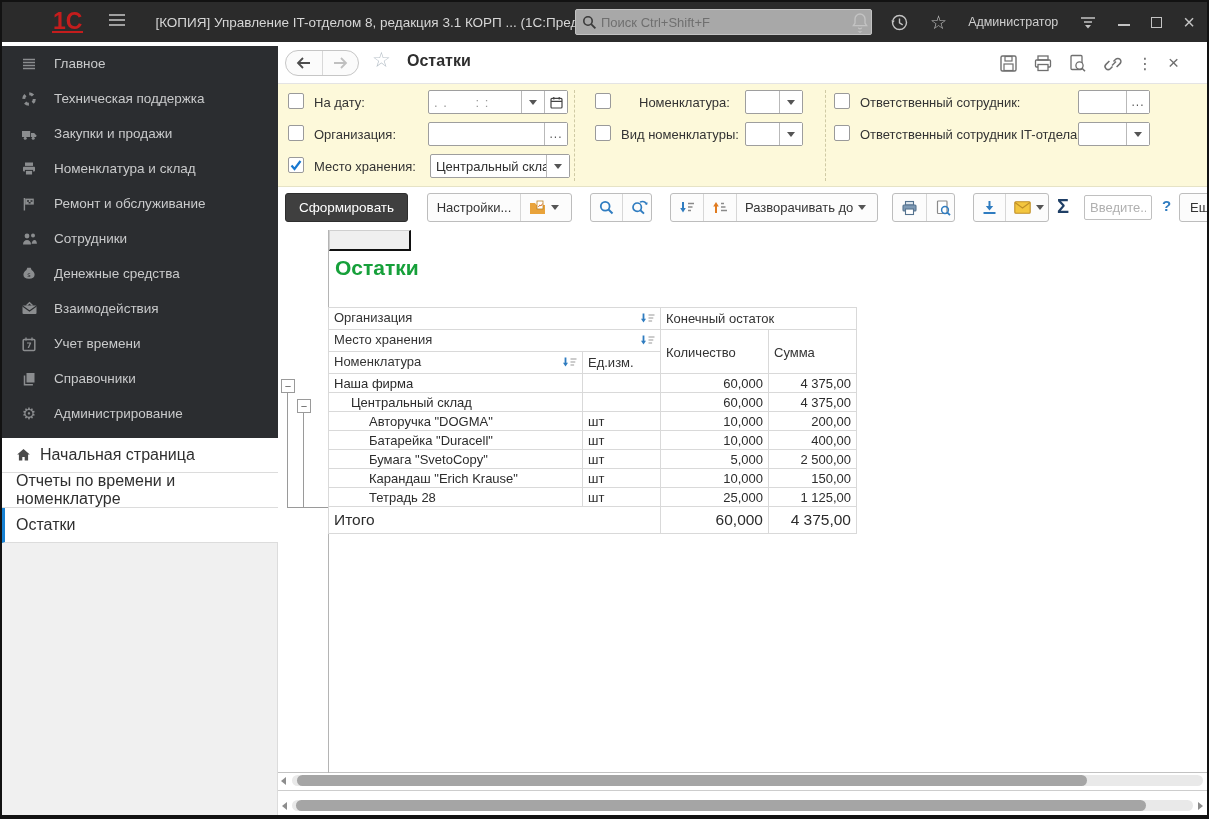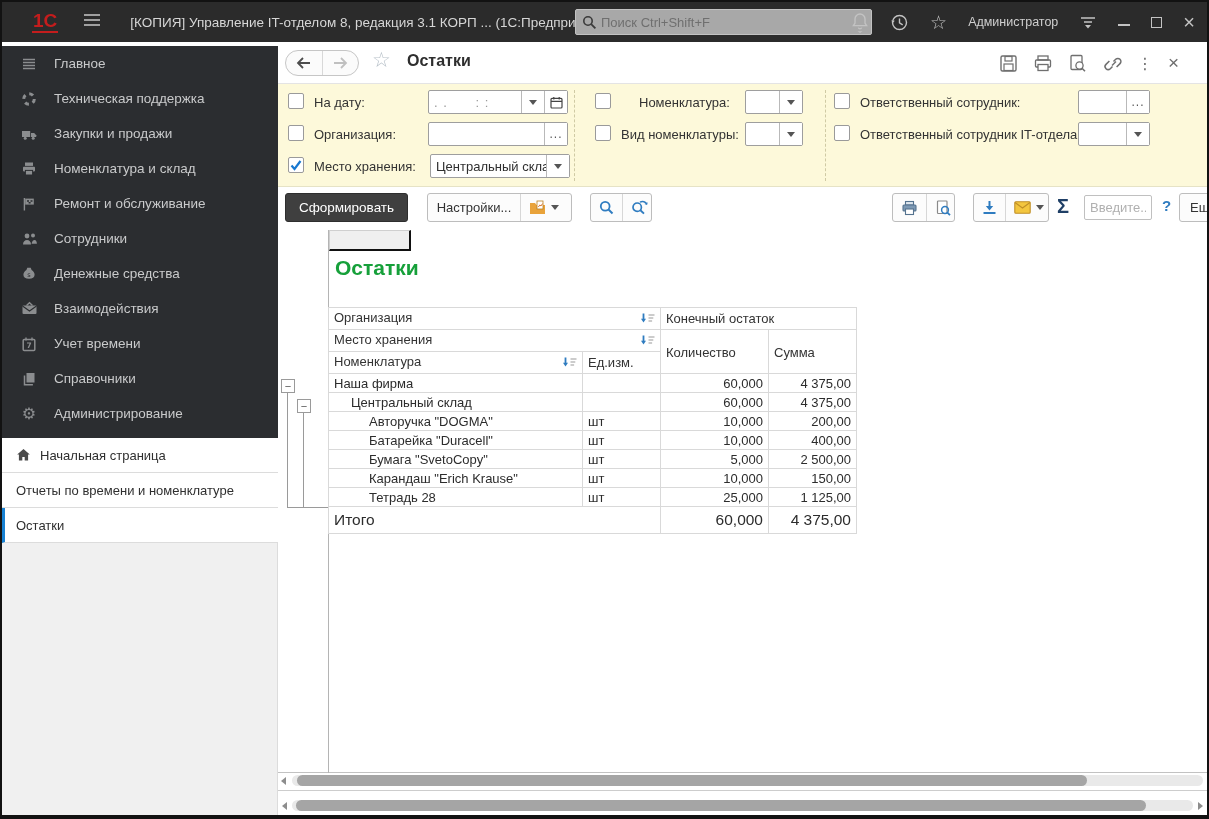--- a/index.html
+++ b/index.html
@@ -1,39 +1,39 @@
 <!DOCTYPE html>
 <html><head>
 <meta charset="utf-8">
 <style>
   * { box-sizing: border-box; margin:0; padding:0; }
   body { font-family: "Liberation Sans", "DejaVu Sans", sans-serif; background:#fff; }
   .window { position:relative; width:1209px; height:819px; border:2px solid #121212; border-bottom-width:4px; background:#fff; overflow:hidden; }
 
   
   .titlebar { position:absolute; left:0; top:0; width:1205px; height:40px; background:#2b2b2b; display:flex; align-items:center; }
-  .logo { margin-left:30px; color:#c41d1d; font-weight:bold; font-size:19px; border-bottom:2px solid #c41d1d; line-height:20px; padding:0 1px 0 1px; }
+  .logo { margin-left:50px; color:#c41d1d; font-weight:bold; font-size:23px; border-bottom:2px solid #c41d1d; line-height:20px; padding:0 1px 0 1px; }
   .hamb { margin-left:24px; display:inline-block; }
   .tb-title { margin-left:28px; color:#d6d6d6; font-size:13.5px; white-space:nowrap; }
   .tb-search { position:absolute; left:573px; top:7px; width:297px; height:26px; background:#a8a8a8; border:1px solid #c2c2c2; border-radius:2px; display:flex; align-items:center; }
   .tb-search input { border:none; outline:none; background:transparent; font-size:13px; color:#3a3a3a; width:240px; font-family:inherit; }
   .tb-search input::placeholder { color:#6f6f6f; }
   .tb-right { position:absolute; right:12px; top:0; height:40px; display:flex; align-items:center; gap:21px; }
   .tb-ico { color:#c3c3c3; display:inline-flex; align-items:center; justify-content:center; }
   .tb-user { color:#cfcfcf; font-size:12.5px; }
   .max-box { display:inline-block; width:11px; height:11px; border:1.5px solid #c3c3c3; }
   .min-line { display:inline-block; width:12px; border-bottom:2px solid #c3c3c3; height:8px; }
 
   
   .sidebar { position:absolute; left:0; top:44px; width:276px; height:775px; background:#2b2d30; }
   .side-item { height:35px; display:flex; align-items:center; padding-left:17px; cursor:pointer; }
   .side-item .s-ico { width:20px; display:inline-flex; justify-content:center; color:#8b8d8f; font-size:15px; }
   .side-item .s-lbl { margin-left:15px; color:#c9cacb; font-size:13.5px; }
   .side-tabs { position:absolute; left:0; top:392px; width:276px; background:#fff; }
-  .side-tab { height:35px; background:#fff; border-bottom:1px solid #dcdcdc; display:flex; align-items:center; padding-left:14px; font-size:13px; color:#2f2f2f; cursor:pointer; }
+  .side-tab { height:35px; background:#fff; border-bottom:1px solid #dcdcdc; display:flex; align-items:center; padding-left:14px; font-size:16px; color:#2f2f2f; cursor:pointer; }
   .side-tab .home { margin-right:9px; display:inline-flex; }
   .side-tab.active { border-left:3px solid #1781d2; padding-left:11px; }
   .side-fill { position:absolute; left:0; top:497px; width:276px; height:278px; background:#f0f0f0; border-right:1px solid #dcdcdc; }
 
   
   .main { position:absolute; left:276px; top:40px; width:929px; height:775px; background:#fff; overflow:hidden; }
 
   
   .nav { position:absolute; left:0; top:0; width:929px; height:42px; background:#fff; border-bottom:1px solid #e4e4e4; }
   .nav-group { position:absolute; left:7px; top:8px; width:74px; height:26px; border:1px solid #c6c6c6; border-radius:13px; background:#fbfbfb; display:flex; }
@@ -426,20 +426,40 @@
         <span class="seg">
             <svg width="17" height="15" viewBox="0 0 17 15">
               <circle cx="6.2" cy="7.2" r="4.2" stroke="#2f7cc0" stroke-width="1.7" fill="none"></circle>
               <path d="M9.4 10.2l3.6 3.4" stroke="#2f7cc0" stroke-width="1.9"></path>
               <path d="M9 2.2c2.6-1.4 5.6-.4 6.8 1.8" stroke="#2f7cc0" stroke-width="1.5" fill="none"></path>
               <path d="M16.6 2.2l-.5 2.8-2.7-1z" fill="#2f7cc0"></path>
             </svg>
           </span>
       </div>
 
+      <div class="btn-group" style="left:392px; width:208px;">
+        <span class="seg">
+            <svg width="16" height="13" viewBox="0 0 16 13">
+              <path d="M4 1v8" stroke="#2f7cc0" stroke-width="2"></path>
+              <path d="M1.2 7L4 11.5 6.8 7z" fill="#2f7cc0"></path>
+              <path d="M9 2.5h6M9 6h4.5M9 9.5h3" stroke="#8a8a8a" stroke-width="1.3"></path>
+            </svg>
+          </span>
+        <span class="seg">
+            <svg width="16" height="13" viewBox="0 0 16 13">
+              <path d="M4 12V4" stroke="#e07b1f" stroke-width="2"></path>
+              <path d="M1.2 5.5L4 1l2.8 4.5z" fill="#e07b1f"></path>
+              <path d="M9 2.5h3M9 6h4.5M9 9.5h6" stroke="#8a8a8a" stroke-width="1.3"></path>
+            </svg>
+          </span>
+        <span class="seg">
+          <span>Разворачивать до</span>
+          <span class="caret"></span>
+        </span>
+      </div>
 
       <div class="btn-group" style="left:614px; width:63px;">
         <span class="seg">
             <svg width="17" height="16" viewBox="0 0 17 16">
               <rect x="4.5" y="1.5" width="8" height="3.5" fill="#dfe7ef" stroke="#55738f" stroke-width="1.1"></rect>
               <rect x="2" y="5" width="13" height="6" rx="1" fill="#7d99b4" stroke="#55738f" stroke-width="1.1"></rect>
               <rect x="4.5" y="9" width="8" height="5.5" fill="#fff" stroke="#55738f" stroke-width="1.1"></rect>
             </svg>
           </span>
         <span class="seg">

